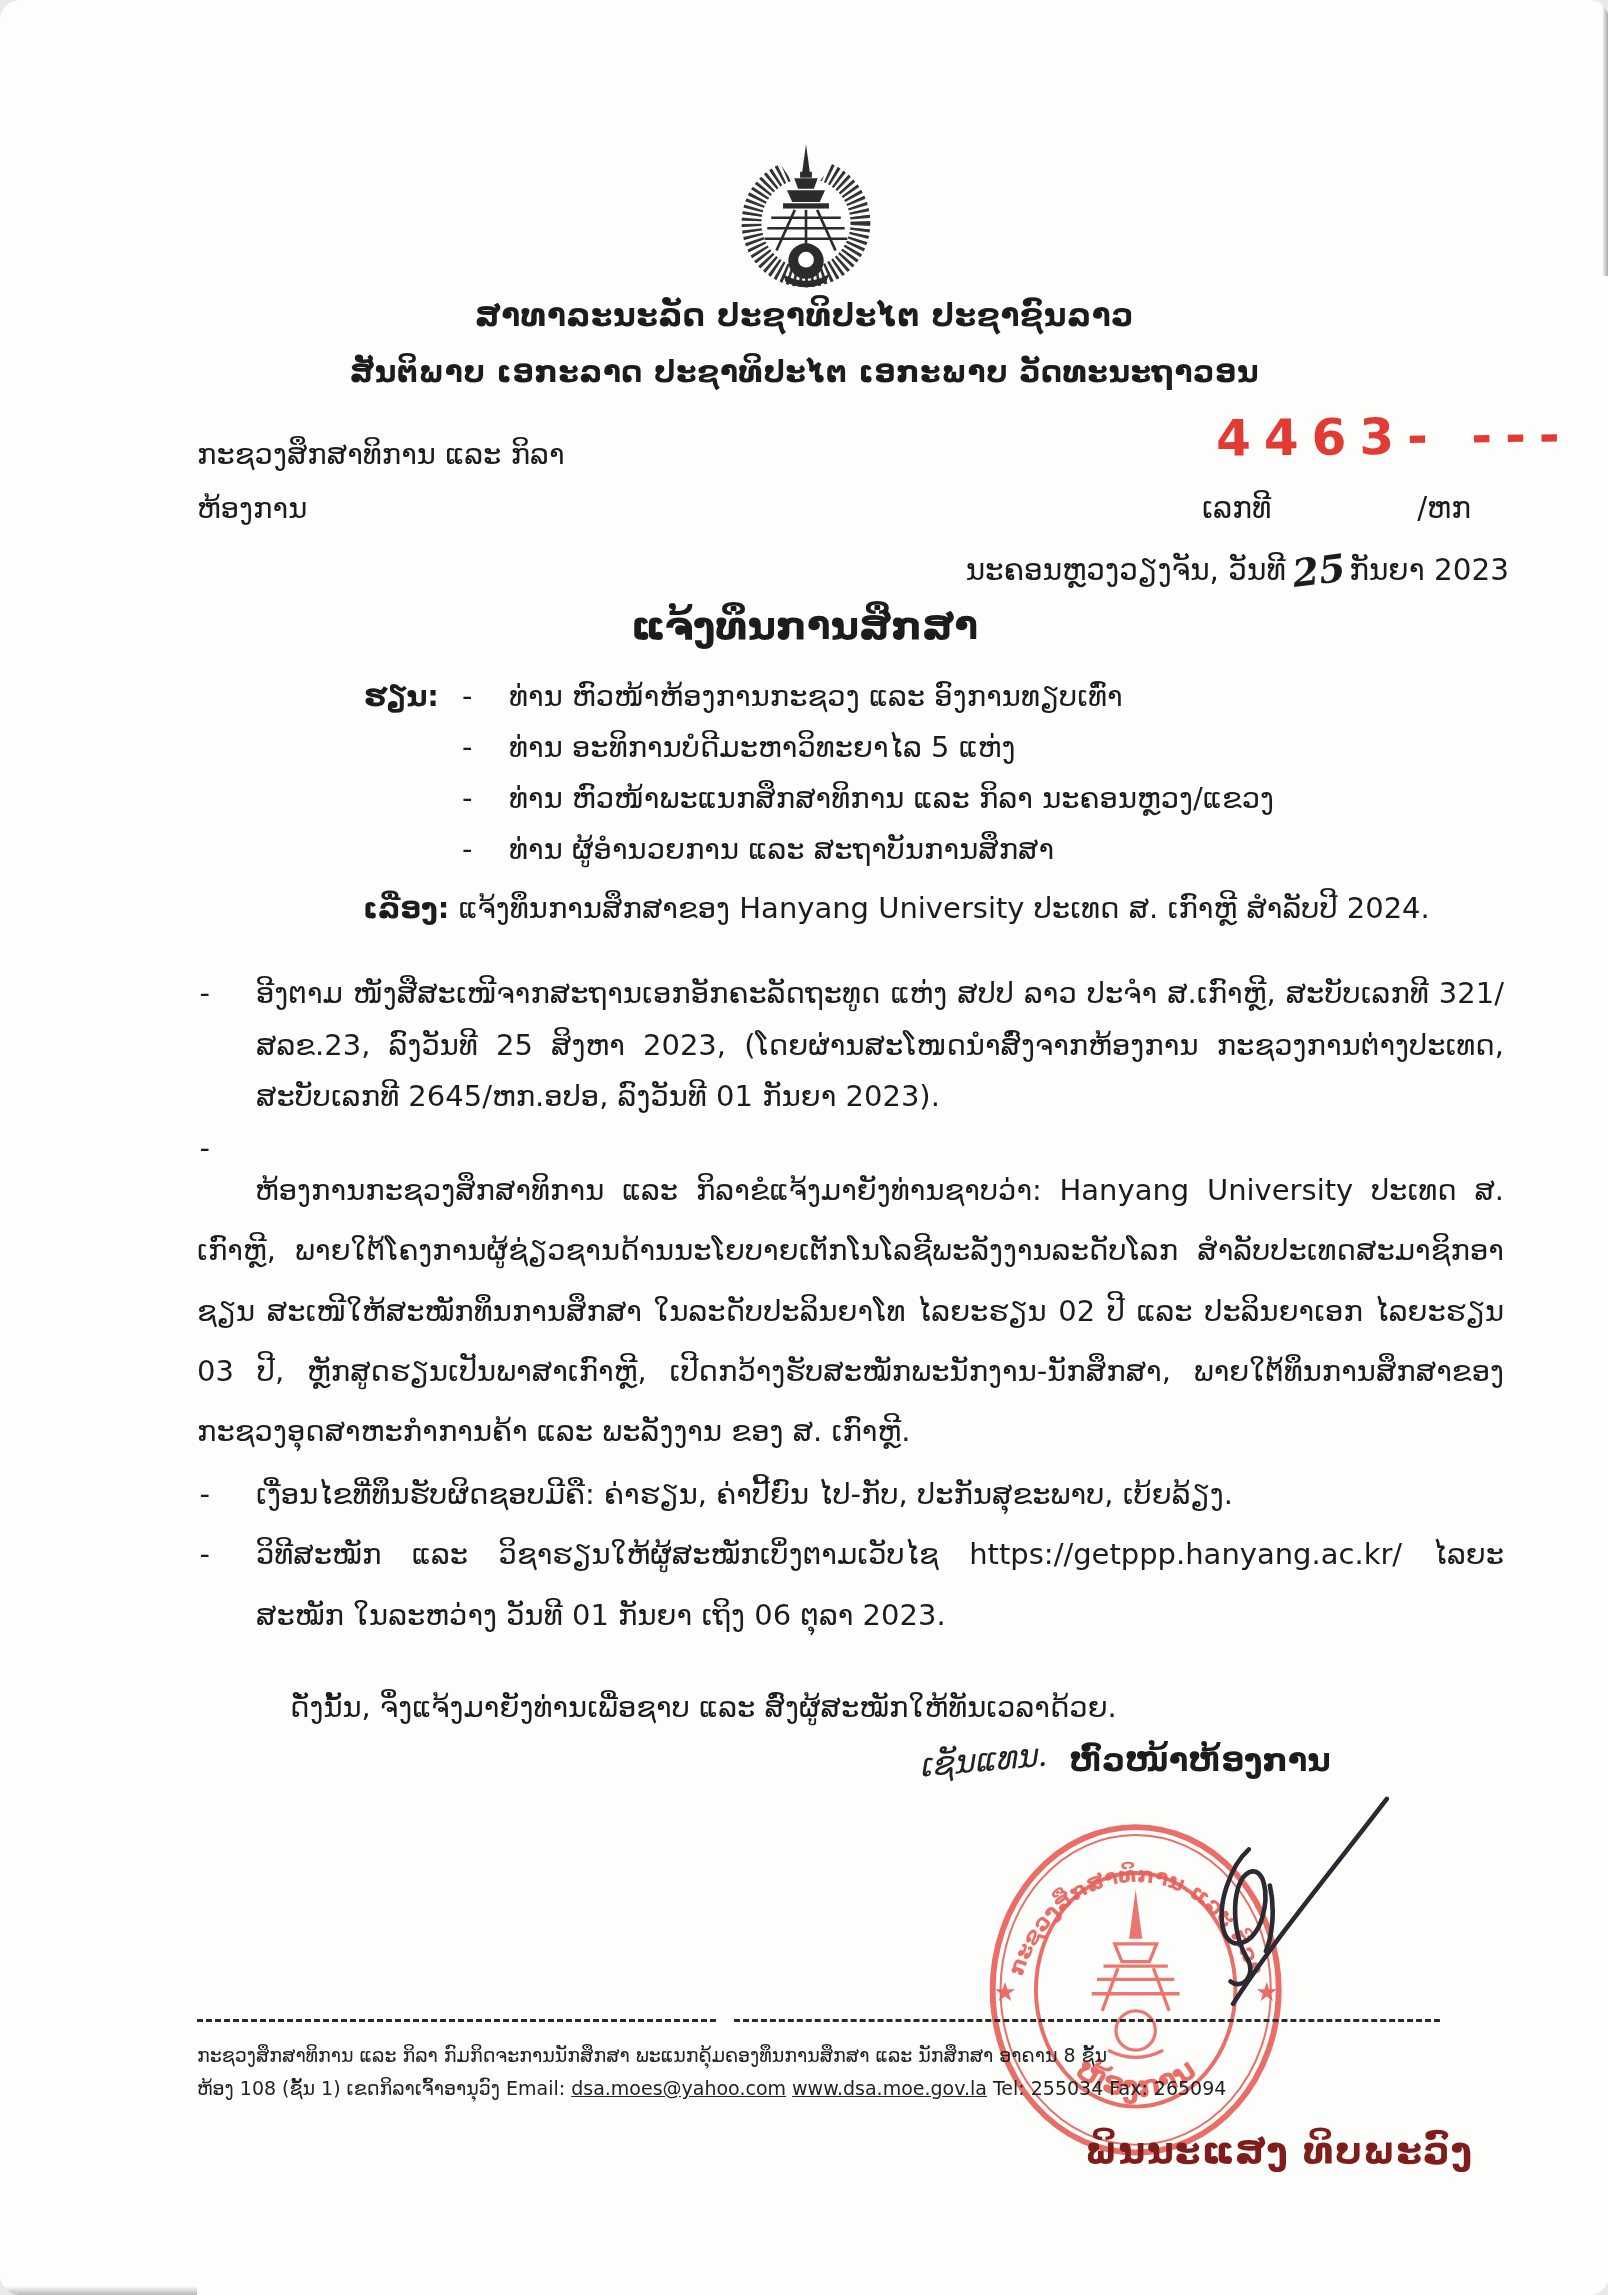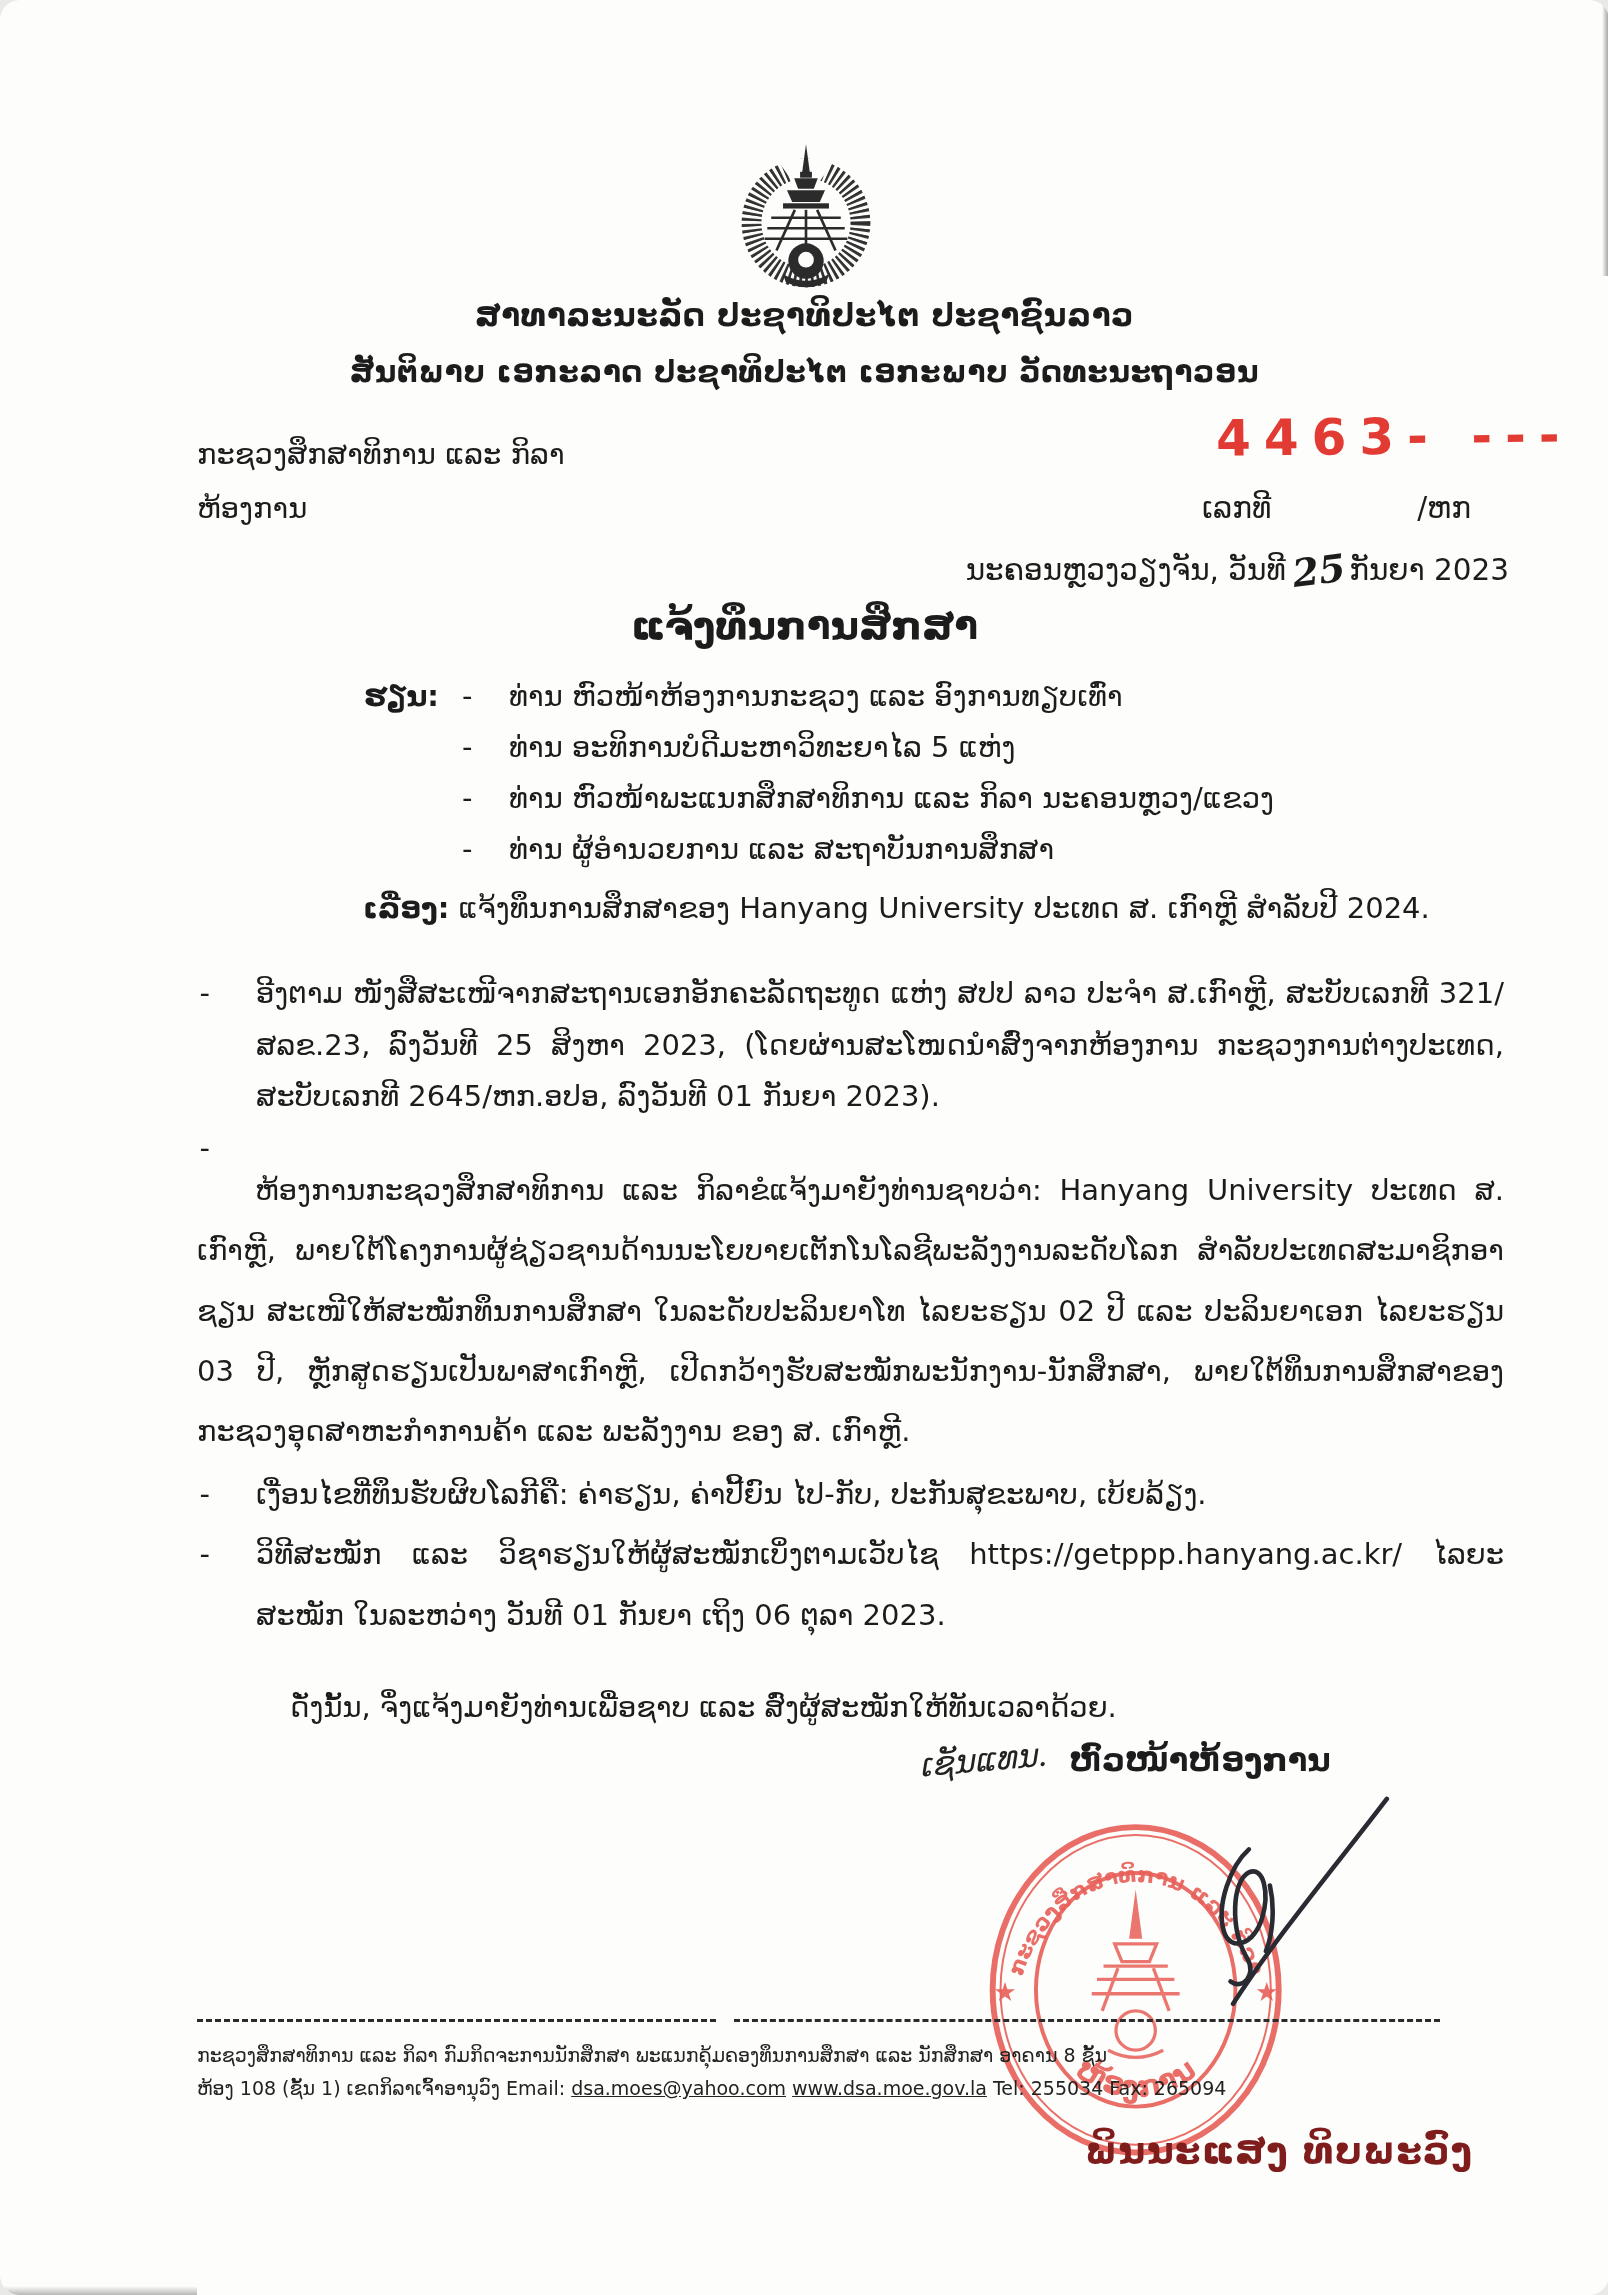--- a/index.html
+++ b/index.html
@@ -159,21 +159,21 @@
       <div class="hang">
         <span class="dash">-</span>
       </div>
     </div>
 
     <div class="body-par">ຫ້ອງການກະຊວງສຶກສາທິການ ແລະ ກິລາຂໍແຈ້ງມາຍັງທ່ານຊາບວ່າ: Hanyang University ປະເທດ ສ. ເກົາຫຼີ, ພາຍໃຕ້ໂຄງການຜູ້ຊ່ຽວຊານດ້ານນະໂຍບາຍເຕັກໂນໂລຊີພະລັງງານລະດັບໂລກ ສຳລັບປະເທດສະມາຊິກອາຊຽນ ສະເໜີໃຫ້ສະໝັກທຶນການສຶກສາ ໃນລະດັບປະລິນຍາໂທ ໄລຍະຮຽນ 02 ປີ ແລະ ປະລິນຍາເອກ ໄລຍະຮຽນ 03 ປີ, ຫຼັກສູດຮຽນເປັນພາສາເກົາຫຼີ, ເປີດກວ້າງຮັບສະໝັກພະນັກງານ-ນັກສຶກສາ, ພາຍໃຕ້ທຶນການສຶກສາຂອງກະຊວງອຸດສາຫະກຳການຄ້າ ແລະ ພະລັງງານ ຂອງ ສ. ເກົາຫຼີ.</div>
 
     <div class="cond-list">
       <div class="hang">
         <span class="dash">-</span>
-        <span>ເງື່ອນໄຂທີ່ທຶນຮັບຜິບໂລກີຄື: ຄ່າຮຽນ, ຄ່າປີ້ຍົນ ໄປ-ກັບ, ປະກັນສຸຂະພາບ, ເບ້ຍລ້ຽງ.</span>
+        <span>ເງື່ອນໄຂທີ່ທຶນຮັບຜິດຊອບມີຄື: ຄ່າຮຽນ, ຄ່າປີ້ຍົນ ໄປ-ກັບ, ປະກັນສຸຂະພາບ, ເບ້ຍລ້ຽງ.</span>
       </div>
       <div class="hang">
         <span class="dash">-</span>
         <span>ວິທີສະໝັກ ແລະ ວິຊາຮຽນໃຫ້ຜູ້ສະໝັກເບິ່ງຕາມເວັບໄຊ https://getppp.hanyang.ac.kr/ ໄລຍະສະໝັກ ໃນລະຫວ່າງ ວັນທີ 01 ກັນຍາ ເຖິງ 06 ຕຸລາ 2023.</span>
       </div>
     </div>
 
     <div class="closing">ດັ່ງນັ້ນ, ຈຶ່ງແຈ້ງມາຍັງທ່ານເພື່ອຊາບ ແລະ ສົ່ງຜູ້ສະໝັກໃຫ້ທັນເວລາດ້ວຍ.</div>
   </div>
 

